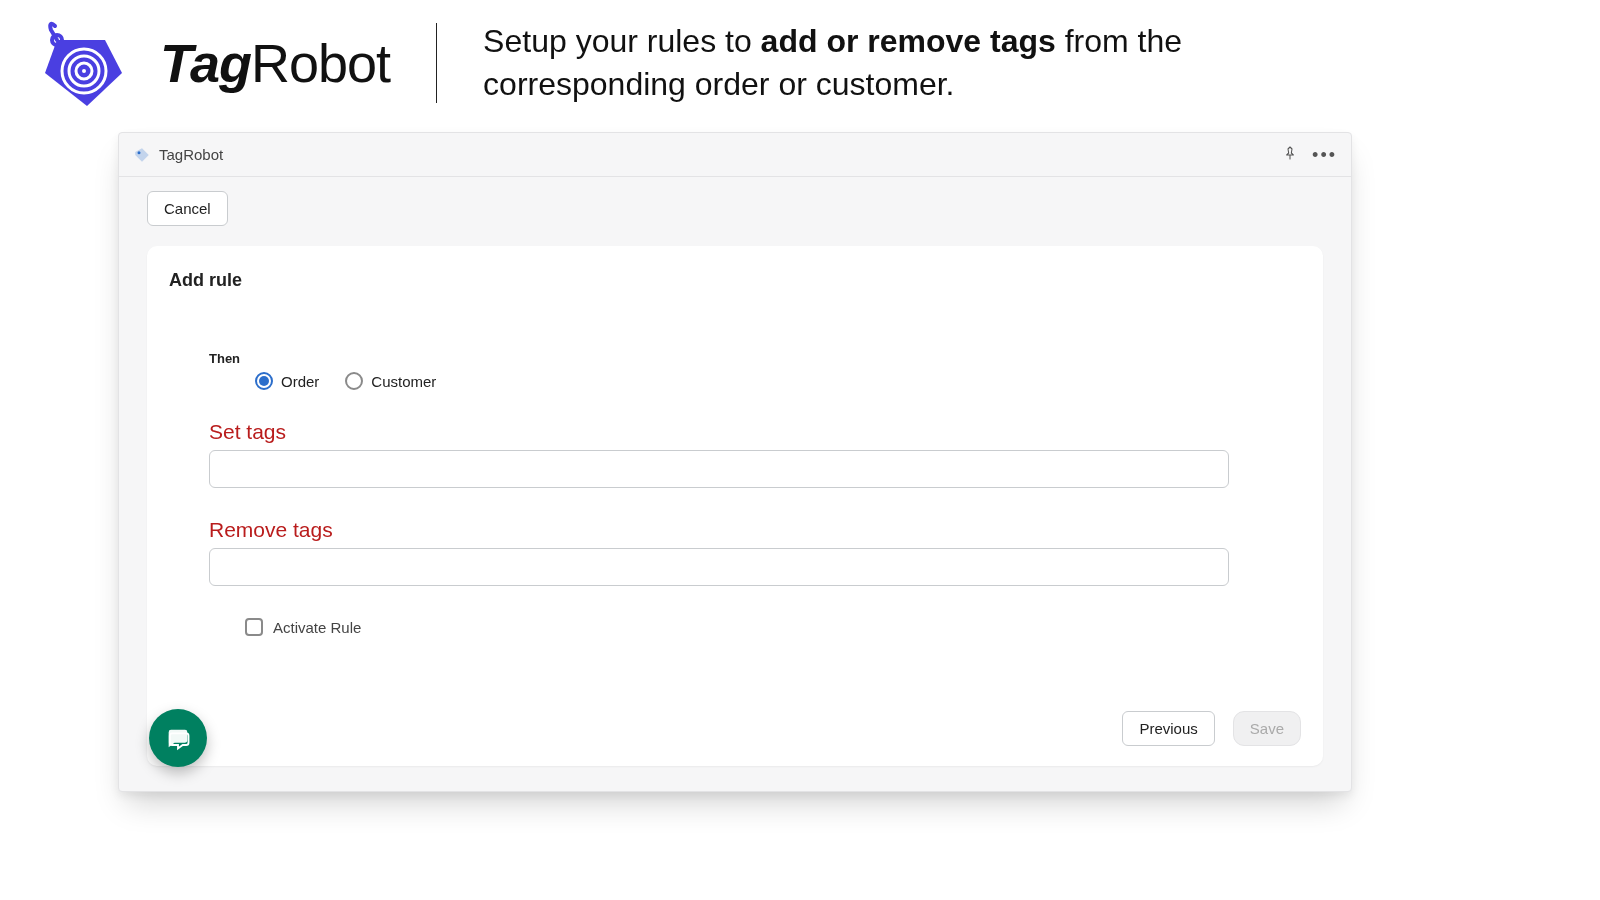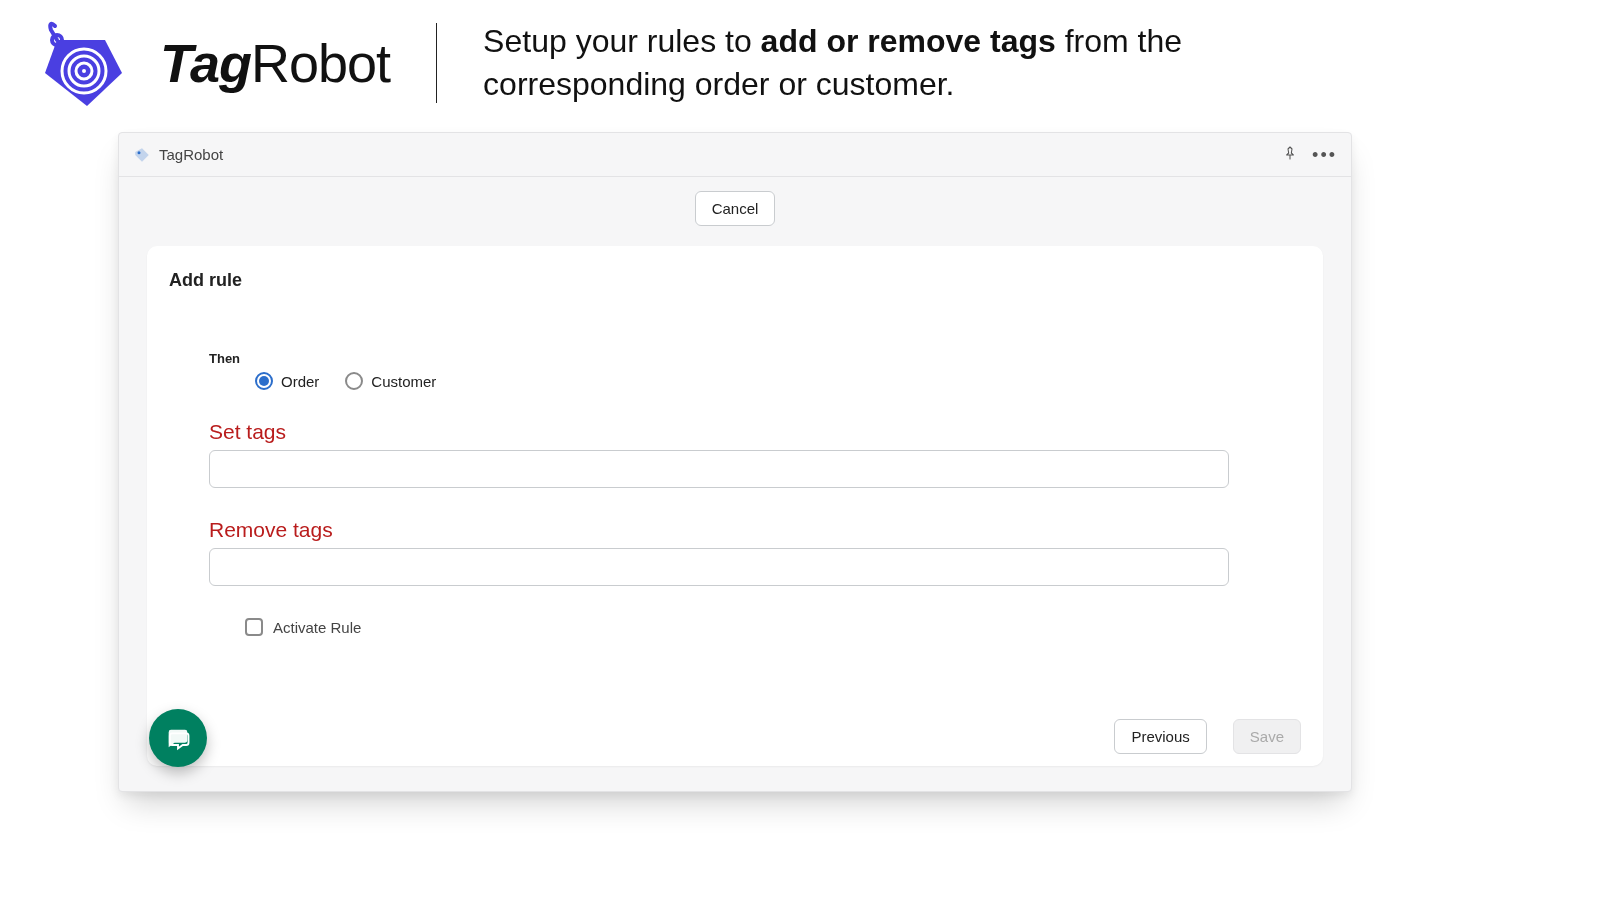--- a/index.html
+++ b/index.html
@@ -61,38 +61,39 @@
     border-bottom:1px solid #e3e3e5;
   }
   .app-topbar .left { display:flex; align-items:center; gap:8px; }
   .mini-tag-icon { width:18px; height:18px; display:flex; align-items:center; justify-content:center; }
   .app-title { font-size:15px; color:#444; font-weight:400; }
   .app-topbar .right { display:flex; align-items:center; gap:14px; color:#555; }
   .pin-glyph { font-size:15px; cursor:pointer; }
   .more-dots { font-size:18px; letter-spacing:2px; cursor:pointer; line-height:1; }
 
   .cancel-row {
-    display:flex; justify-content:center;
+    display:flex; justify-content:flex-start;
     padding: 14px 28px 0 28px;
   }
   .btn {
     background:#fff;
     border:1px solid #c9cccf;
     border-radius:6px;
     padding:8px 16px;
     font-size:15px;
     color:#222;
     cursor:pointer;
     font-family:inherit;
   }
   .btn.disabled {
     color:#aaa;
     background:#f0f0f1;
     border-color:#e3e3e5;
     cursor:default;
+    border-radius:11px;
   }
 
   .card {
     background:#fff;
     border-radius:10px;
     margin: 20px 28px 0 28px;
     padding: 24px 22px 24px 22px;
     box-shadow: 0 1px 2px rgba(0,0,0,0.05);
     height: 520px;
     position:relative;
@@ -151,23 +152,23 @@
     color:#444;
     padding-left:36px;
   }
   .checkbox-box {
     width:18px; height:18px; border:2px solid #8a8a8a; border-radius:4px;
   }
 
   .card-actions {
     position:absolute;
     right: 22px;
-    bottom: 12px;
+    bottom: 20px;
     display:flex;
-    gap:26px;
+    gap:18px;
   }
 
   .chat-fab {
     position:absolute;
     left: 30px;
     bottom: 24px;
     width: 58px; height:58px;
     border-radius:50%;
     background:#008060;
     box-shadow: 0 6px 14px rgba(0,0,0,0.25);

